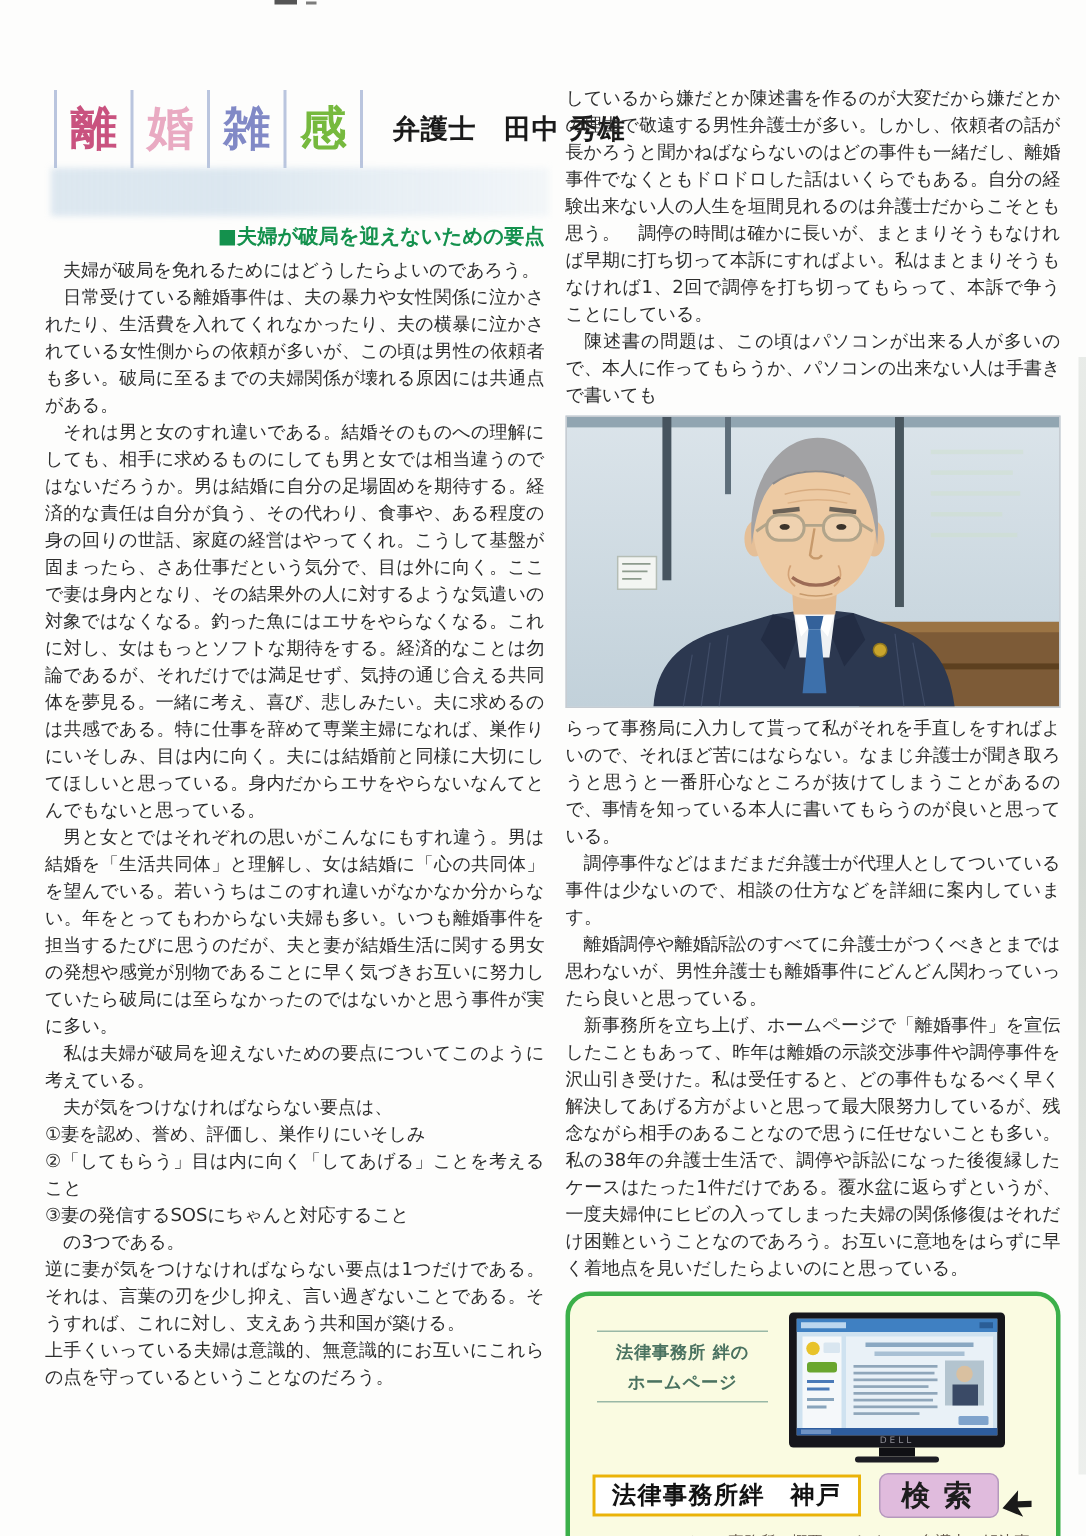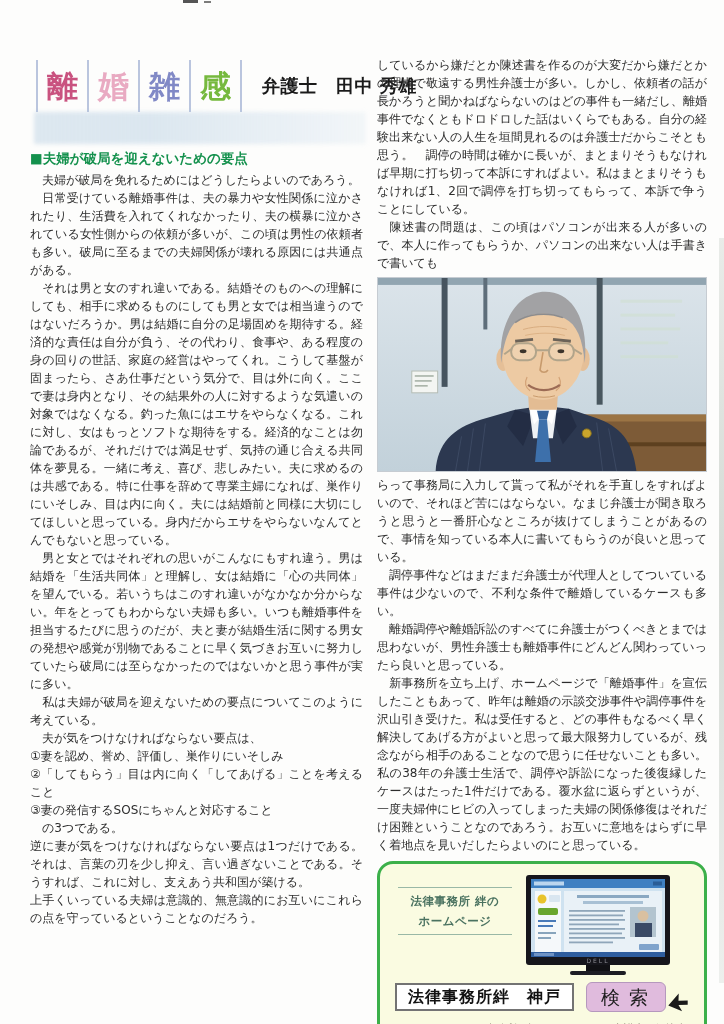--- a/index.html
+++ b/index.html
@@ -22,21 +22,21 @@
   .speck1{position:absolute;left:183px;top:0;width:15px;height:3px;background:#2a2a2a;opacity:.8;}
   .speck2{position:absolute;left:204px;top:1px;width:7px;height:2px;background:#444;opacity:.7;}
   .edge{position:absolute;right:0;top:238px;width:5px;height:745px;
         background:linear-gradient(180deg,#e2e6e2,#c7cec7 45%,#e8ebe8);opacity:.75;}
 
   
   .col{position:absolute;width:333px;font-size:12px;line-height:18px;text-align:justify;}
   .col p{margin:0;}
   .left{left:30px;top:148px;}
   .right{left:377px;top:56px;width:330px;}
-  .h-green{font-size:13.5px;font-weight:bold;color:#14914d;margin:0 0 3px;line-height:20px;text-align:left;}
+  .h-green{font-size:13.5px;font-weight:bold;color:#14914d;margin:0 0 3px;line-height:20px;text-align:right;}
 
   
   .photo{margin:5px 0 4px;width:330px;height:195px;border:1px solid #c6ccd2;box-sizing:border-box;background:#ccd9e2;}
   .photo svg{display:block;width:100%;height:100%;}
 
   
   .promo{margin-top:7px;border:3px solid #3cb04a;border-radius:16px;background:#fafbe1;
          box-sizing:border-box;width:330px;height:200px;overflow:hidden;}
   .promo-top{display:flex;padding:11px 0 0 16px;}
   .plabel{width:118px;margin-top:9px;color:#4a7260;font-size:11.5px;font-weight:bold;text-align:center;}
@@ -44,24 +44,24 @@
   .plabel .ltxt{padding:1px 0;letter-spacing:.5px;text-align:center;}
 
   .monitor{margin-left:12px;}
   .mframe{width:144px;background:#16161c;border-radius:3px;padding:4px 5px 0;box-sizing:border-box;}
   .mframe svg{display:block;}
   .mbrand{color:#8d8d95;font-size:6px;text-align:center;letter-spacing:2px;line-height:8px;}
   .mstand{width:24px;height:6px;background:#101014;margin:0 auto;}
   .mbase{width:56px;height:4px;background:#1d1d24;margin:0 auto;border-radius:2px;}
 
   .search-row{display:flex;align-items:center;justify-content:center;margin-top:5px;}
-  .sbox{border:2px solid #737373;background:#fff;font-size:16px;font-weight:bold;color:#111;
+  .sbox{border:2px solid #eab308;background:#fff;font-size:16px;font-weight:bold;color:#111;
         padding:3px 11px;letter-spacing:1px;white-space:nowrap;}
   .sbtn{margin-left:12px;background:#e0bbdd;border:1.5px solid #b598bd;border-radius:6px;
-        font-size:19px;font-weight:normal;color:#1d1d1d;padding:2px 8px 2px 14px;letter-spacing:9px;
+        font-size:19px;font-weight:bold;color:#1d1d1d;padding:2px 8px 2px 14px;letter-spacing:9px;
         font-family:inherit;cursor:pointer;line-height:24px;}
   .cursor{margin-left:1px;margin-top:12px;}
 
   .caption{padding:7px 14px 0 20px;font-size:10.5px;line-height:14.5px;color:#63574a;text-align:left;}
   .caption p{margin:0;}
 </style>
 </head>
 <body>
 
 <div class="page">
@@ -183,21 +183,21 @@
         <path d="M166,75 L163,93 C165,96 169,96 171,93" stroke="#c79a6c" stroke-width="1.6" fill="none"></path>
         <path d="M150,100 C147,106 149,111 153,114" stroke="#d3a276" stroke-width="1.2" fill="none"></path>
         <path d="M182,100 C185,106 183,111 179,114" stroke="#d3a276" stroke-width="1.2" fill="none"></path>
         <path d="M151,108 C160,115 174,115 183,108" stroke="#9c6b55" stroke-width="2.2" fill="none"></path>
         <path d="M156,119 C163,121 171,121 178,119" stroke="#c79a6c" stroke-width="1" fill="none"></path>
       </svg>
     </figure>
 
     <div>
         <p>らって事務局に入力して貰って私がそれを手直しをすればよいので、それほど苦にはならない。なまじ弁護士が聞き取ろうと思うと一番肝心なところが抜けてしまうことがあるので、事情を知っている本人に書いてもらうのが良いと思っている。</p>
-        <p>　調停事件などはまだまだ弁護士が代理人としてついている事件は少ないので、不利な条件で離婚しているケースも多い。</p>
+        <p>　調停事件などはまだまだ弁護士が代理人としてついている事件は少ないので、相談の仕方などを詳細に案内しています。</p>
         <p>　離婚調停や離婚訴訟のすべてに弁護士がつくべきとまでは思わないが、男性弁護士も離婚事件にどんどん関わっていったら良いと思っている。</p>
         <p>　新事務所を立ち上げ、ホームページで「離婚事件」を宣伝したこともあって、昨年は離婚の示談交渉事件や調停事件を沢山引き受けた。私は受任すると、どの事件もなるべく早く解決してあげる方がよいと思って最大限努力しているが、残念ながら相手のあることなので思うに任せないことも多い。私の38年の弁護士生活で、調停や訴訟になった後復縁したケースはたった1件だけである。覆水盆に返らずというが、一度夫婦仲にヒビの入ってしまった夫婦の関係修復はそれだけ困難ということなのであろう。お互いに意地をはらずに早く着地点を見いだしたらよいのにと思っている。</p>
       </div>
 
     <div class="promo">
       <div class="promo-top">
         <div class="plabel">
           <div class="rule"></div>
           <div class="ltxt">法律事務所 絆の</div>
           <div class="ltxt">ホームページ</div>

